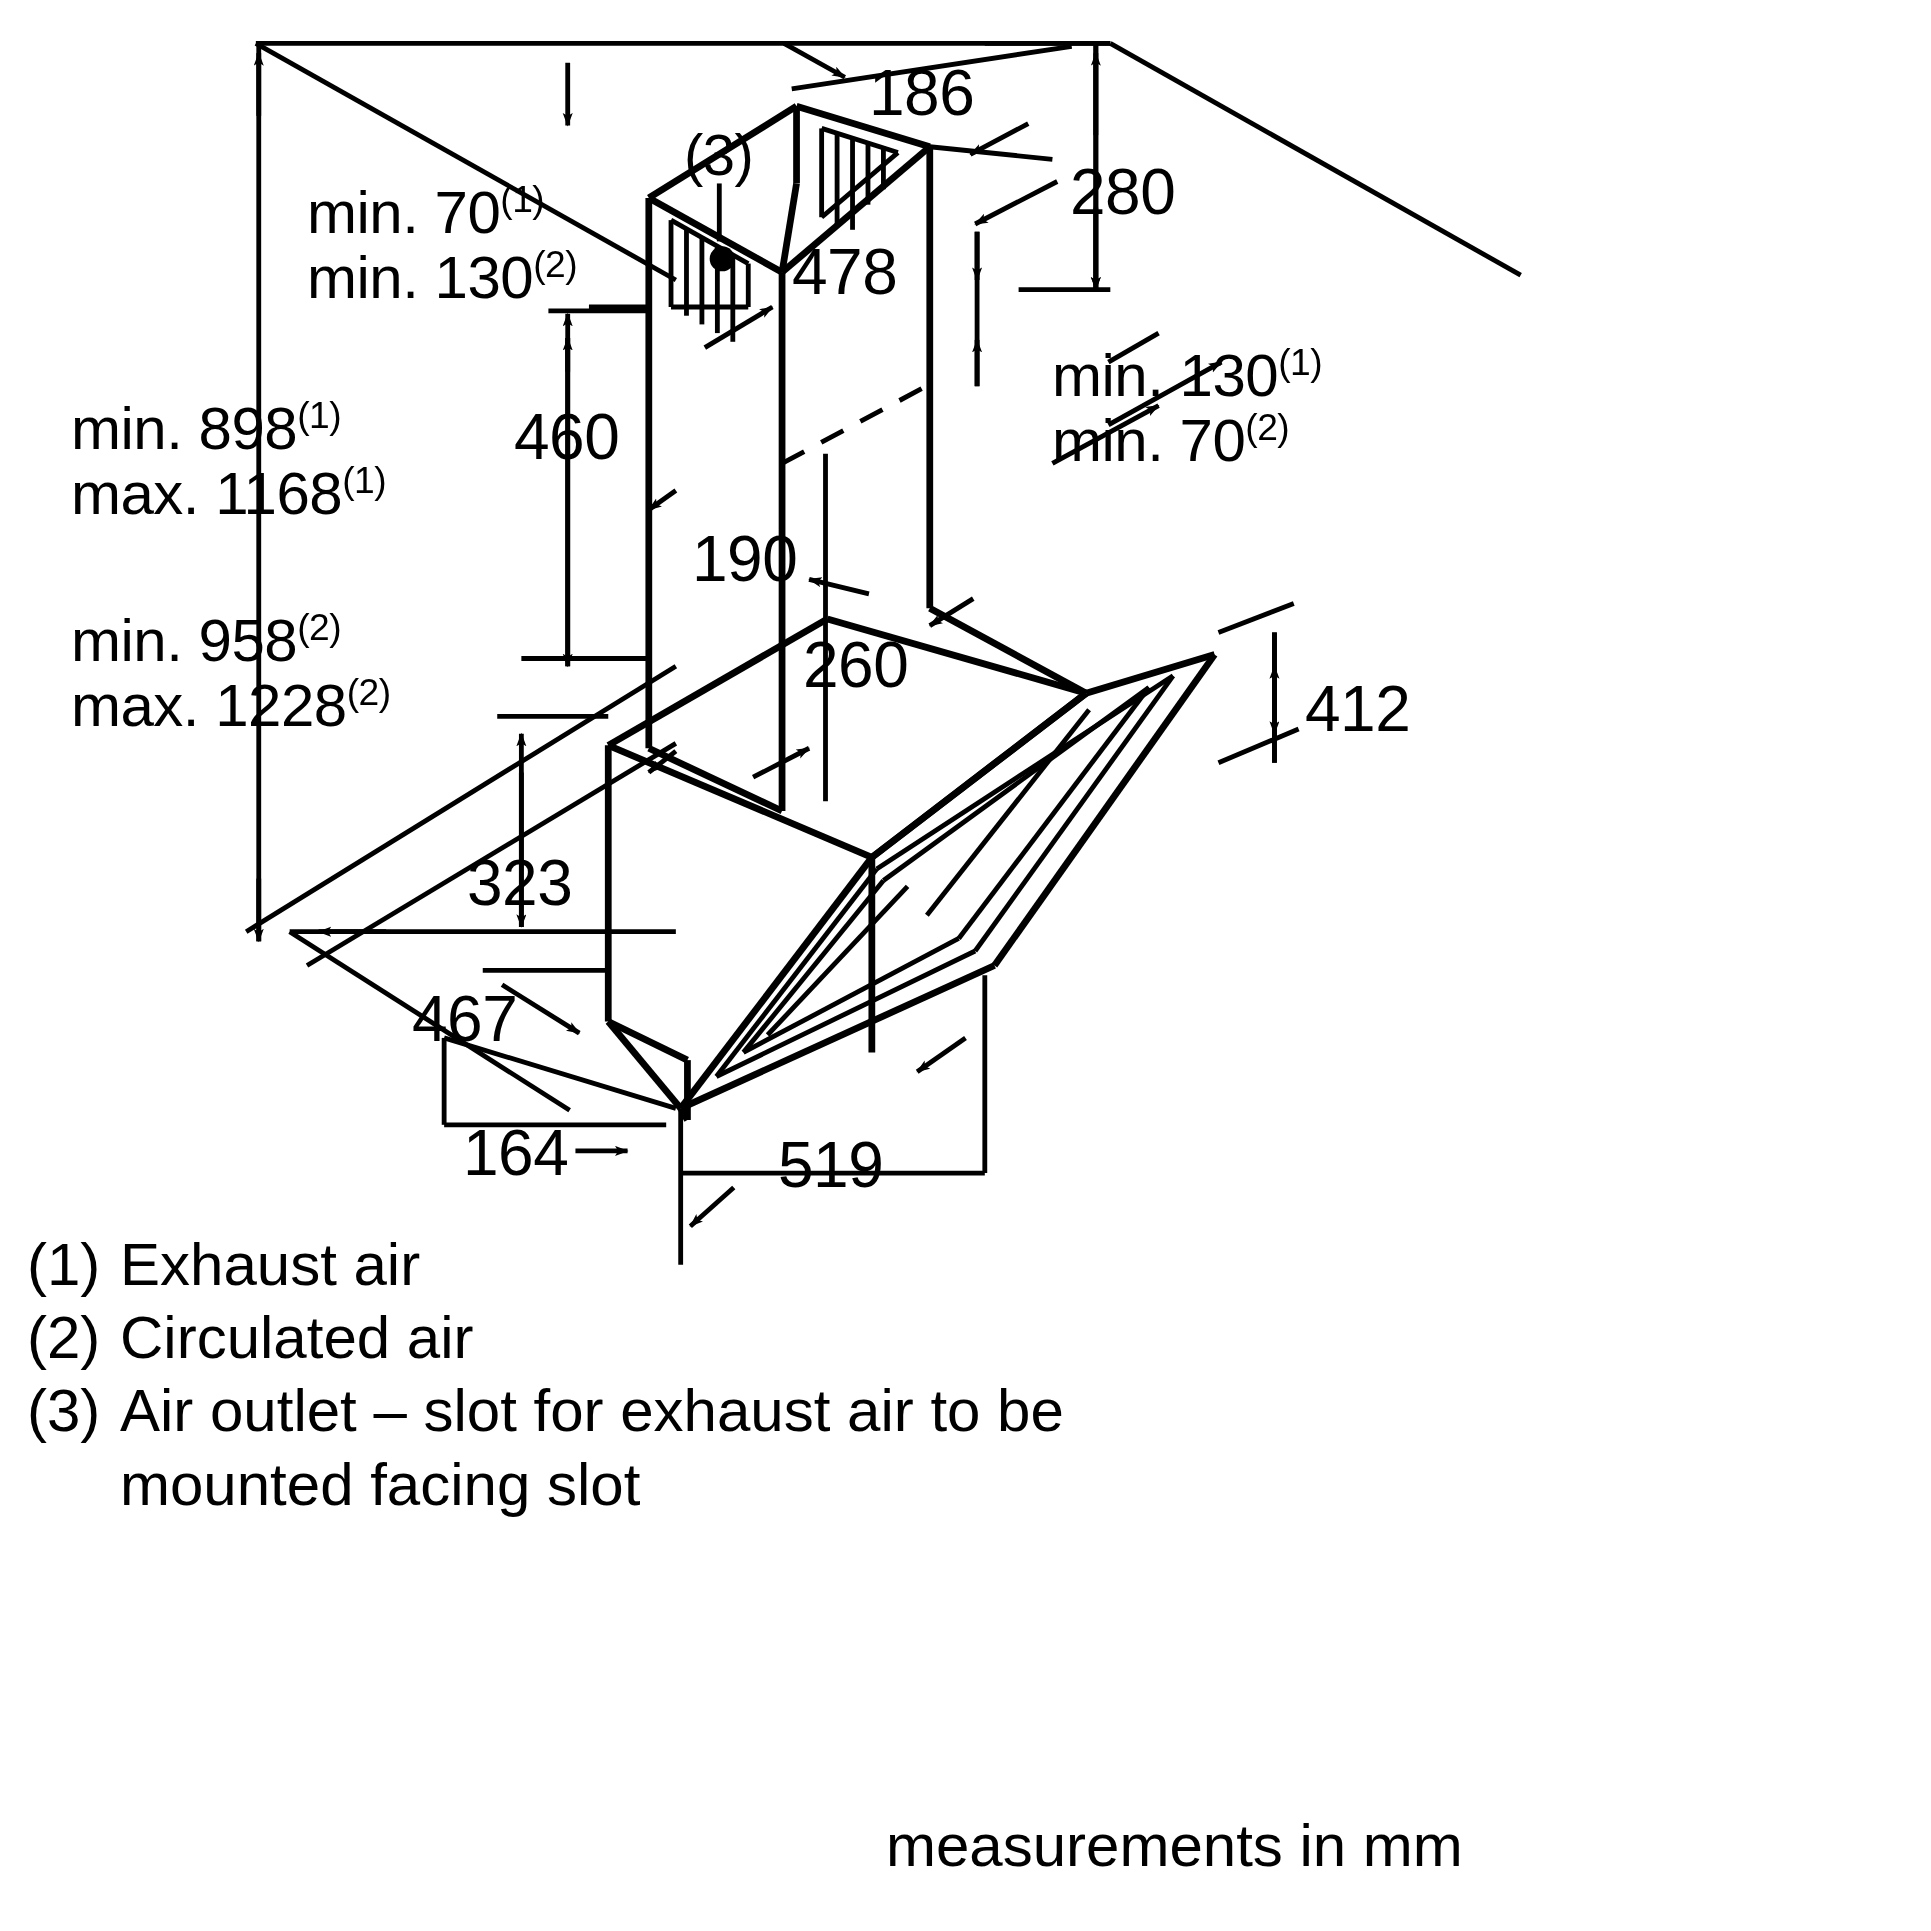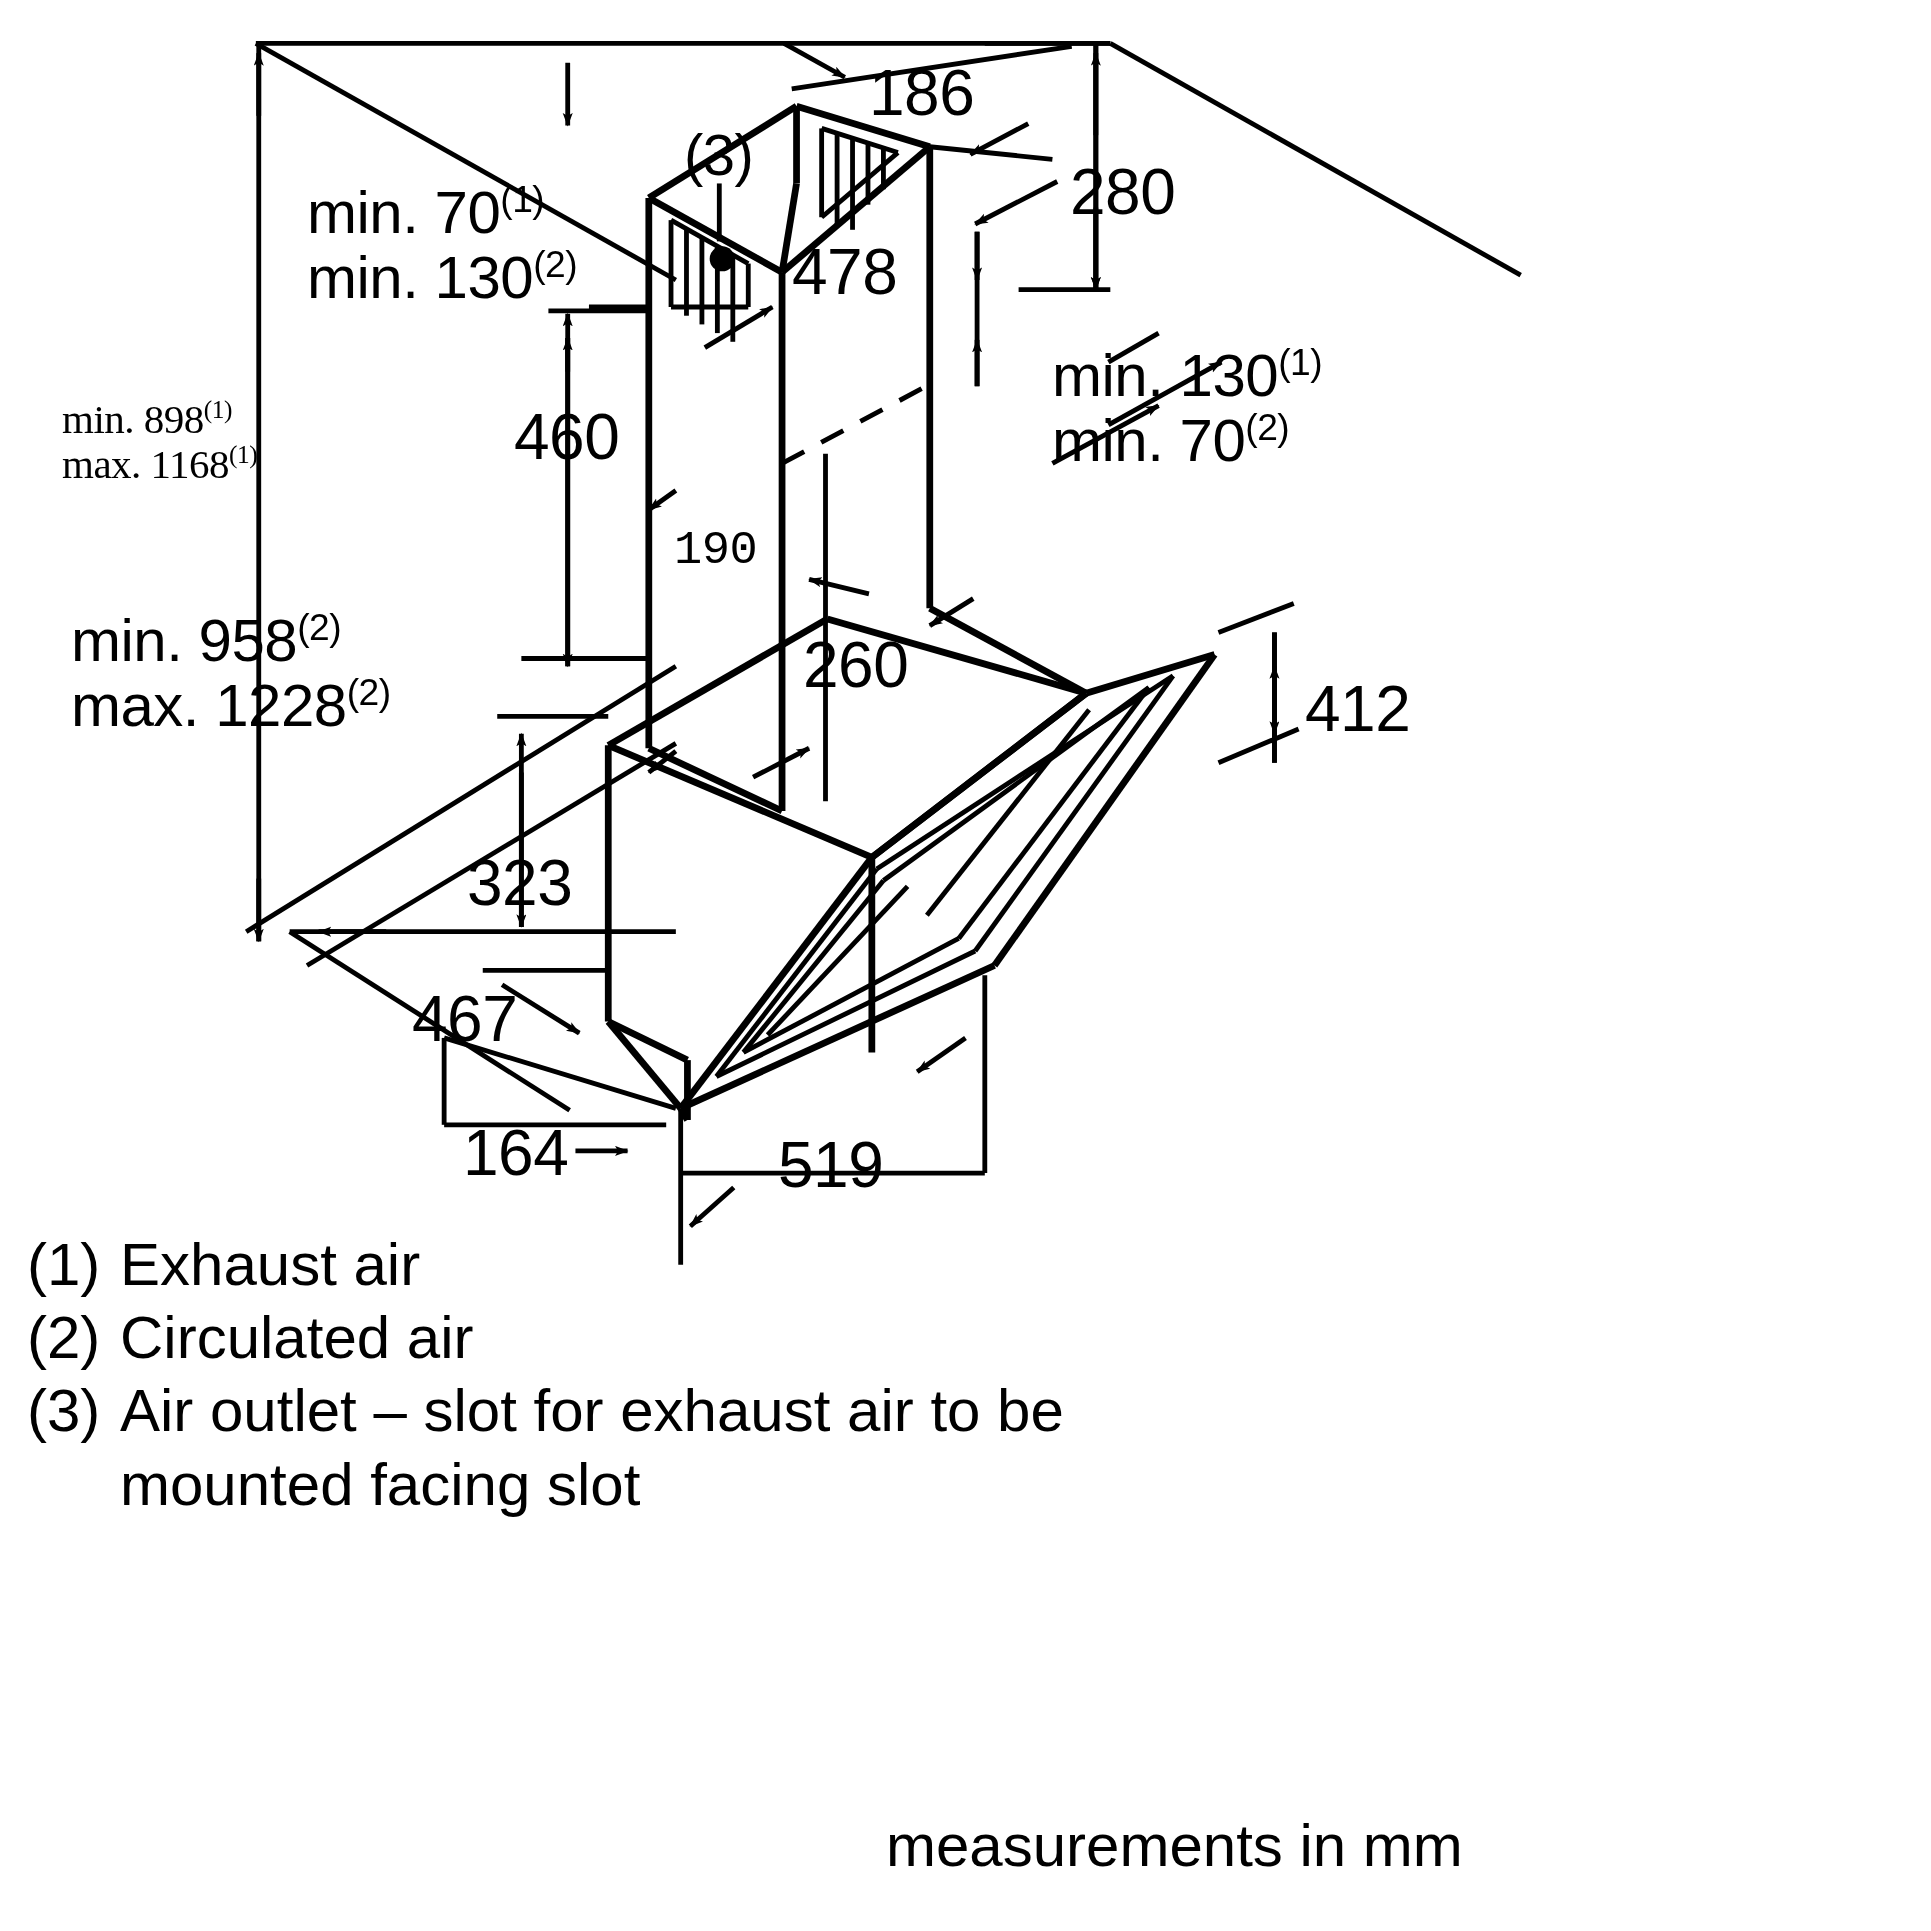--- a/index.html
+++ b/index.html
@@ -248,21 +248,21 @@
       </g>
 
     </g>
   </svg>
 
   <div class="dimtext" style="left:307px;top:180px;font-size:60px;">
     <div><span>min. 70</span><span class="sup">(1)</span></div>
     <div><span>min. 130</span><span class="sup">(2)</span></div>
   </div>
 
-  <div class="dimtext" style="left:62px;top:396px;font-size:41px;font-family:Liberation Serif, serif;">
+  <div class="dimtext" style="left:71px;top:396px;font-size:60px;">
     <div><span>min. 898</span><span class="sup">(1)</span></div>
     <div><span>max. 1168</span><span class="sup">(1)</span></div>
   </div>
 
   <div class="dimtext" style="left:71px;top:608px;font-size:60px;">
     <div><span>min. 958</span><span class="sup">(2)</span></div>
     <div><span>max. 1228</span><span class="sup">(2)</span></div>
   </div>
 
   <div class="dimtext" style="left:684px;top:124px;font-size:58px;">(3)</div>
@@ -273,21 +273,21 @@
 
   <div class="dimtext" style="left:792px;top:239px;font-size:64px;">478</div>
 
   <div class="dimtext" style="left:1052px;top:343px;font-size:60px;">
     <div><span>min. 130</span><span class="sup">(1)</span></div>
     <div><span>min. 70</span><span class="sup">(2)</span></div>
   </div>
 
   <div class="dimtext" style="left:514px;top:404px;font-size:64px;">460</div>
 
-  <div class="dimtext" style="left:674px;top:526px;font-size:47px;font-family:Liberation Mono, monospace;">190</div>
+  <div class="dimtext" style="left:692px;top:526px;font-size:64px;">190</div>
 
   <div class="dimtext" style="left:803px;top:632px;font-size:64px;">260</div>
 
   <div class="dimtext" style="left:1305px;top:676px;font-size:64px;">412</div>
 
   <div class="dimtext" style="left:467px;top:850px;font-size:64px;">323</div>
 
   <div class="dimtext" style="left:412px;top:938px;font-size:64px;margin-top:48px;">467</div>
 
   <div class="dimtext" style="left:463px;top:1120px;font-size:64px;">164</div>

